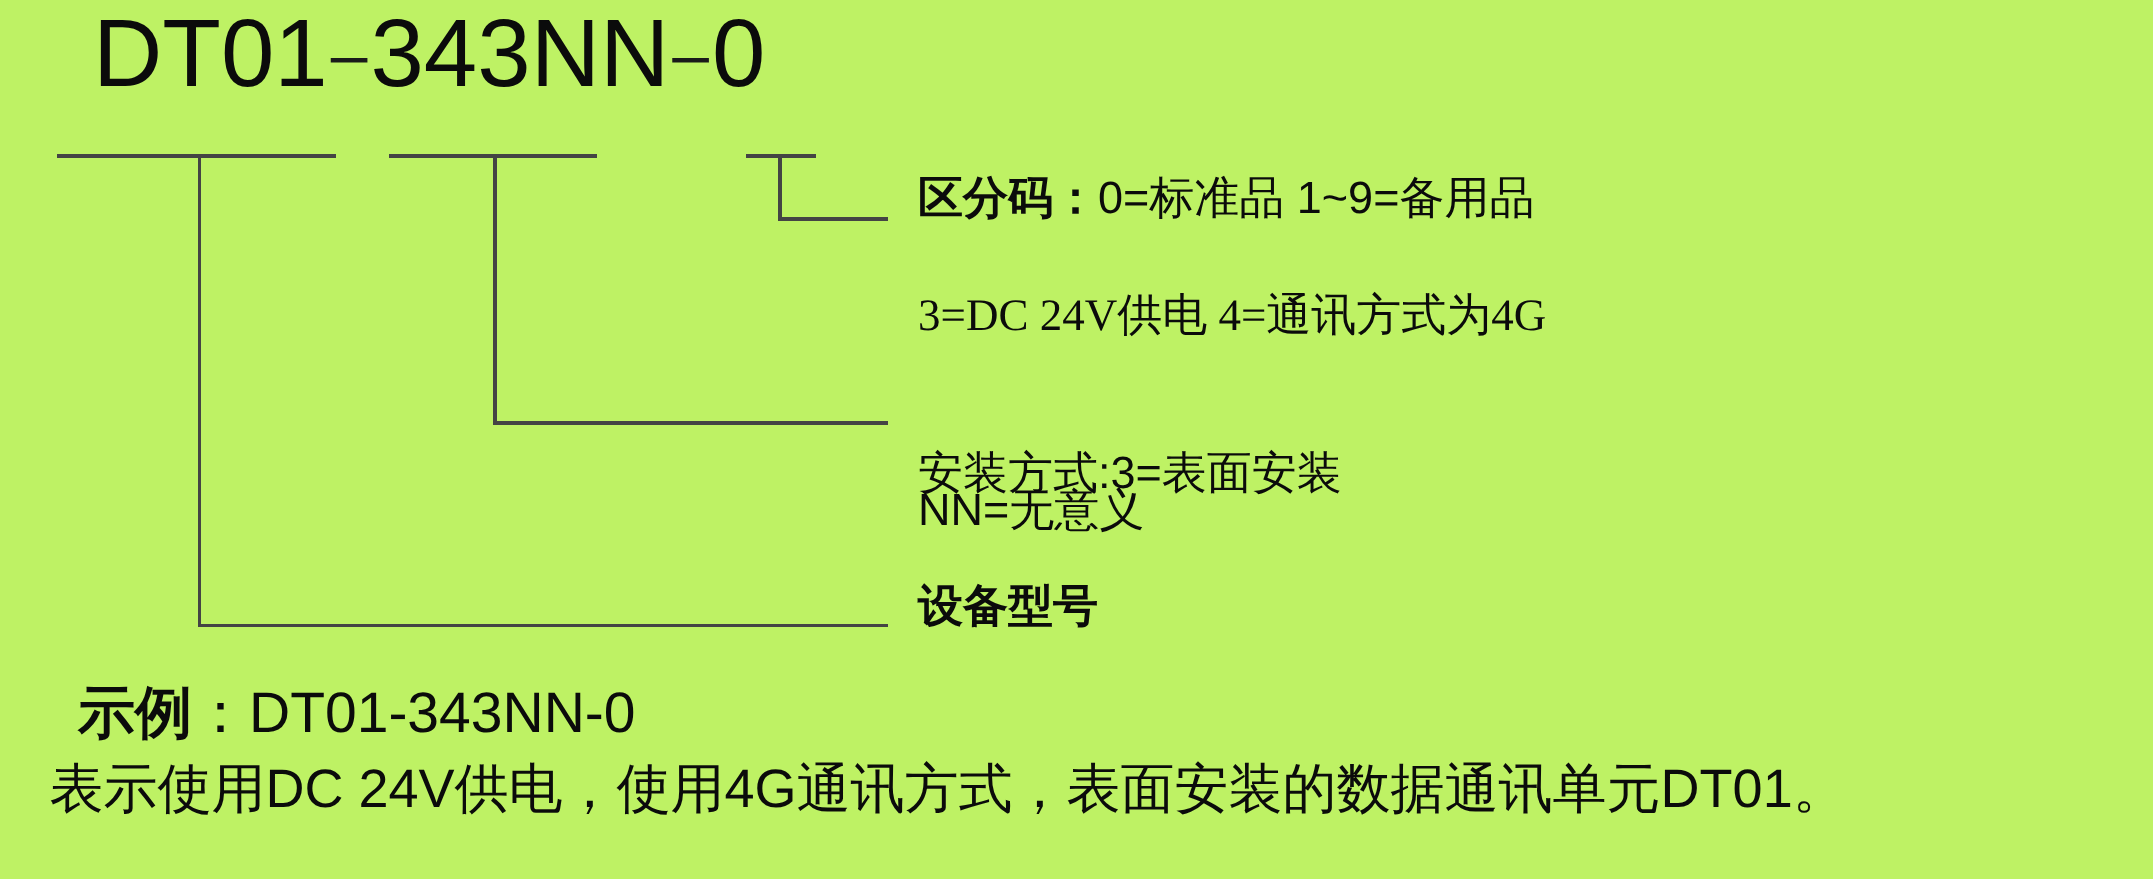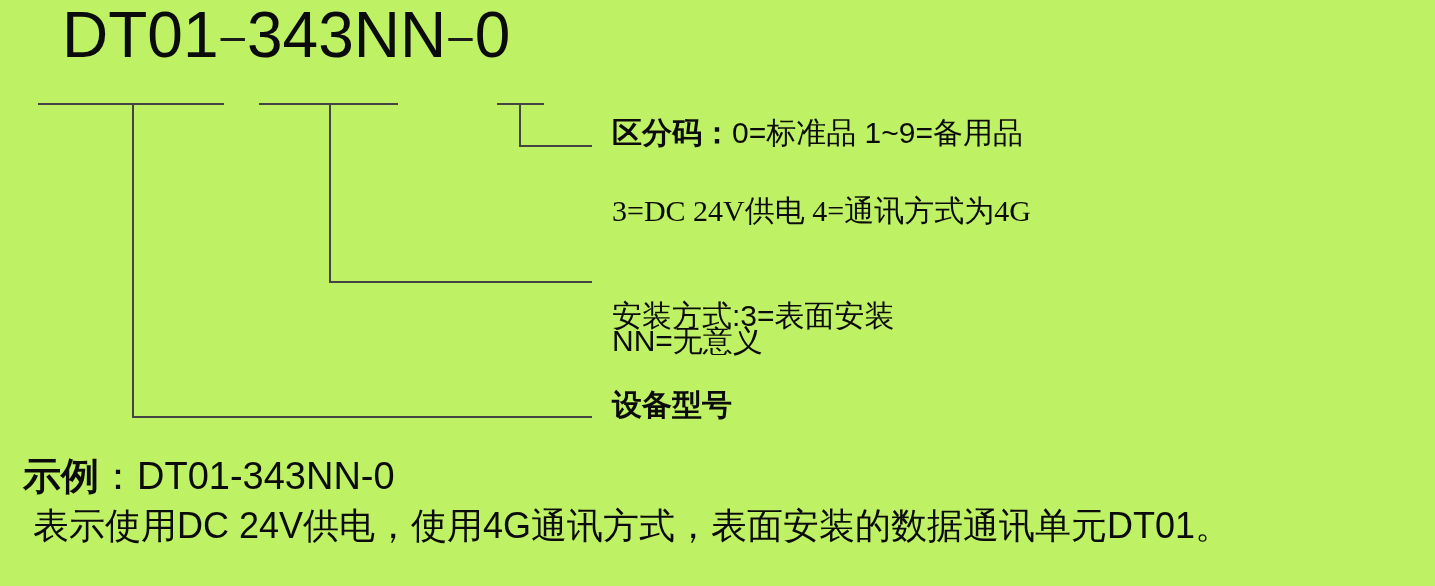--- a/index.html
+++ b/index.html
@@ -70,21 +70,21 @@
   .d4 { top: 390px; font-weight: 700; }
 
   
   .example-line {
     position: absolute;
     font-size: 38px;
     line-height: 1.0;
     white-space: nowrap;
     color: #0b0b0b;
   }
-  .e0 { left: 23px; top: 457px; }
+  .e0 { left: 52px; top: 457px; }
   .e1 { left: 33px; top: 508px; font-size: 36px; }
   .example-line .bold { font-weight: 700; }
   .example-line .reg { font-weight: 400; }
 </style>
 </head>
 <body>
 
 <div id="page">
 
   <div class="model-code">

